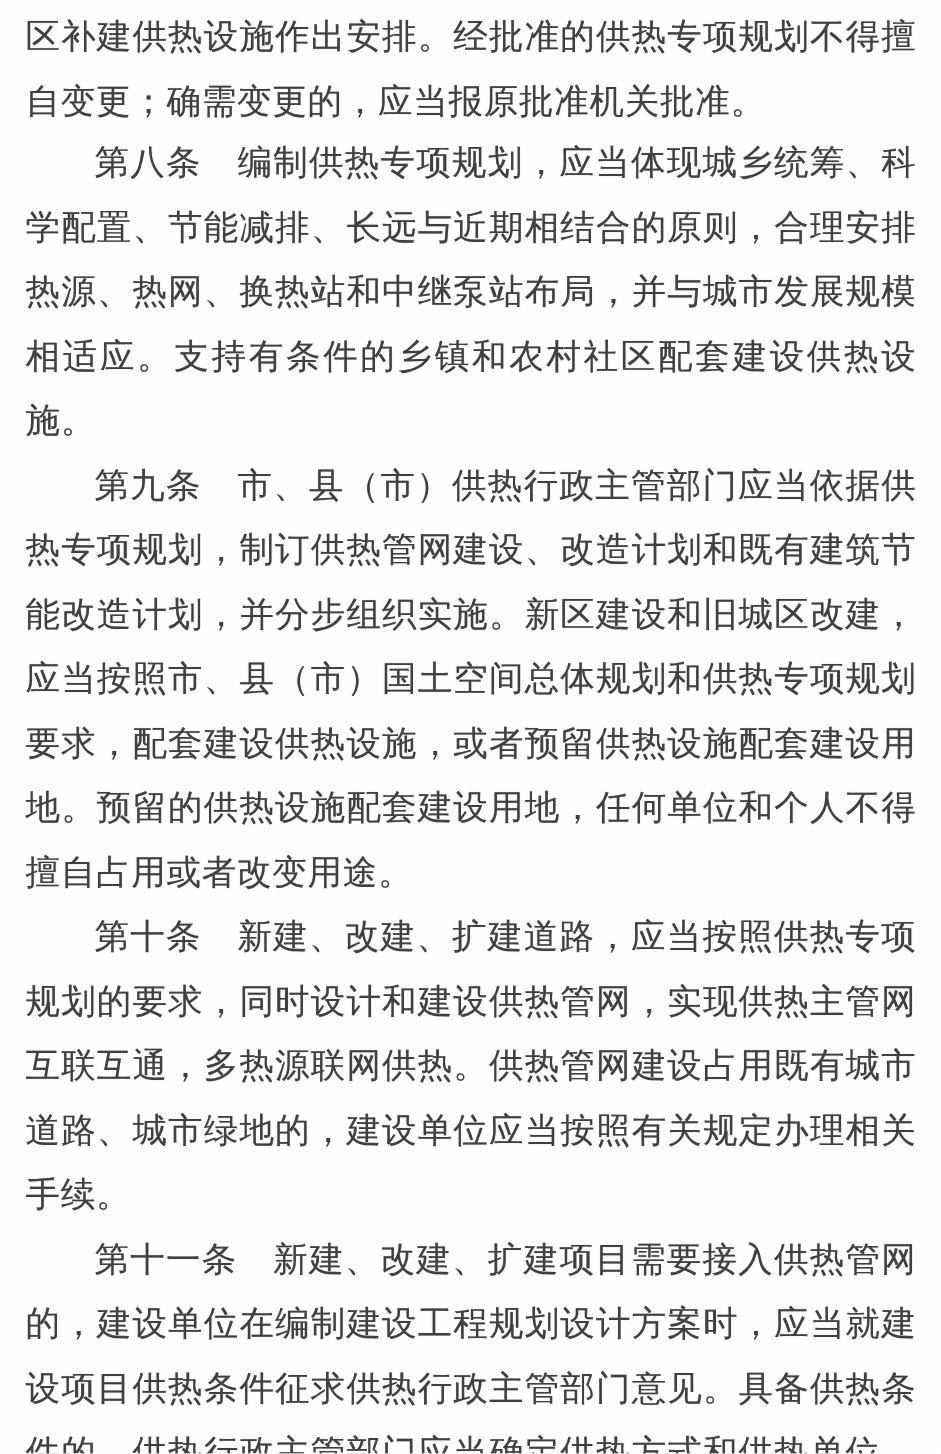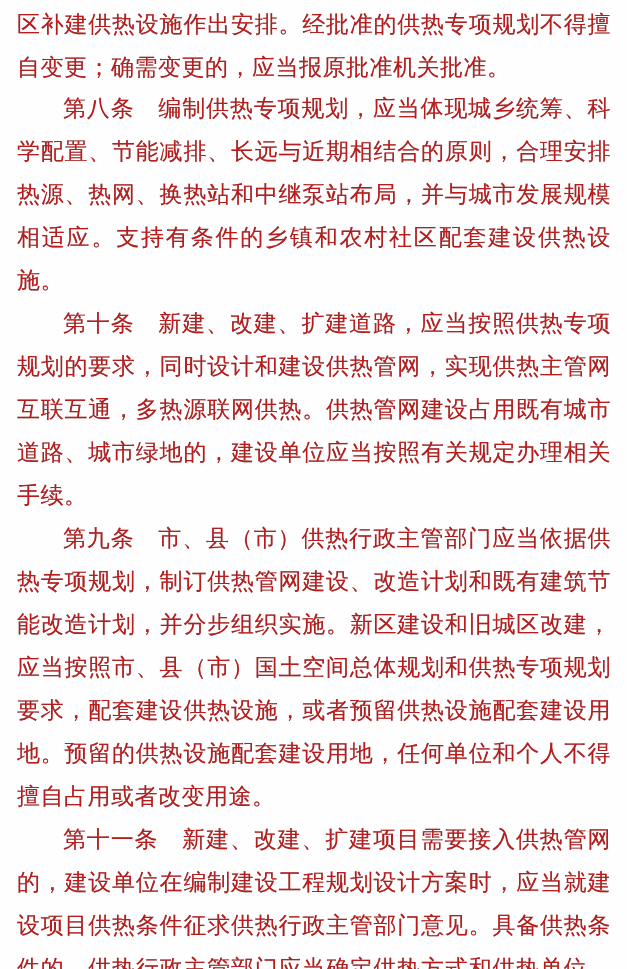--- a/index.html
+++ b/index.html
@@ -18,36 +18,36 @@
   }
   .doc-body {
     width: 100%;
   }
   .para {
     margin: 0;
     padding: 0;
     font-family: "Liberation Serif", "DejaVu Serif", serif;
     font-size: 23px;
     line-height: 43px;
-    color: #b91c1c;
+    color: #404040;
     text-align: justify;
     text-justify: inter-character;
     letter-spacing: 0.5px;
     text-shadow: 0 0 0.6px rgba(90,90,90,0.55);
     word-break: break-all;
   }
   .para.indent {
     text-indent: 2em;
     font-family: Liberation Mono, monospace;
   }
 </style>
 </head>
 <body>
 
 <div class="page">
   <div class="doc-body">
       <p class="para">区补建供热设施作出安排。经批准的供热专项规划不得擅自变更；确需变更的，应当报原批准机关批准。</p>
       <p class="para indent">第八条　编制供热专项规划，应当体现城乡统筹、科学配置、节能减排、长远与近期相结合的原则，合理安排热源、热网、换热站和中继泵站布局，并与城市发展规模相适应。支持有条件的乡镇和农村社区配套建设供热设施。</p>
+      <p class="para indent">第九条　市、县（市）供热行政主管部门应当依据供热专项规划，制订供热管网建设、改造计划和既有建筑节能改造计划，并分步组织实施。新区建设和旧城区改建，应当按照市、县（市）国土空间总体规划和供热专项规划要求，配套建设供热设施，或者预留供热设施配套建设用地。预留的供热设施配套建设用地，任何单位和个人不得擅自占用或者改变用途。</p>
       <p class="para indent">第十条　新建、改建、扩建道路，应当按照供热专项规划的要求，同时设计和建设供热管网，实现供热主管网互联互通，多热源联网供热。供热管网建设占用既有城市道路、城市绿地的，建设单位应当按照有关规定办理相关手续。</p>
-      <p class="para indent">第九条　市、县（市）供热行政主管部门应当依据供热专项规划，制订供热管网建设、改造计划和既有建筑节能改造计划，并分步组织实施。新区建设和旧城区改建，应当按照市、县（市）国土空间总体规划和供热专项规划要求，配套建设供热设施，或者预留供热设施配套建设用地。预留的供热设施配套建设用地，任何单位和个人不得擅自占用或者改变用途。</p>
       <p class="para indent">第十一条　新建、改建、扩建项目需要接入供热管网的，建设单位在编制建设工程规划设计方案时，应当就建设项目供热条件征求供热行政主管部门意见。具备供热条件的，供热行政主管部门应当确定供热方式和供热单位，并提出供热分项设计技术要求。建设项目规划设计方案应当按照供热分</p>
     </div>
 </div>
 
 </body></html>

